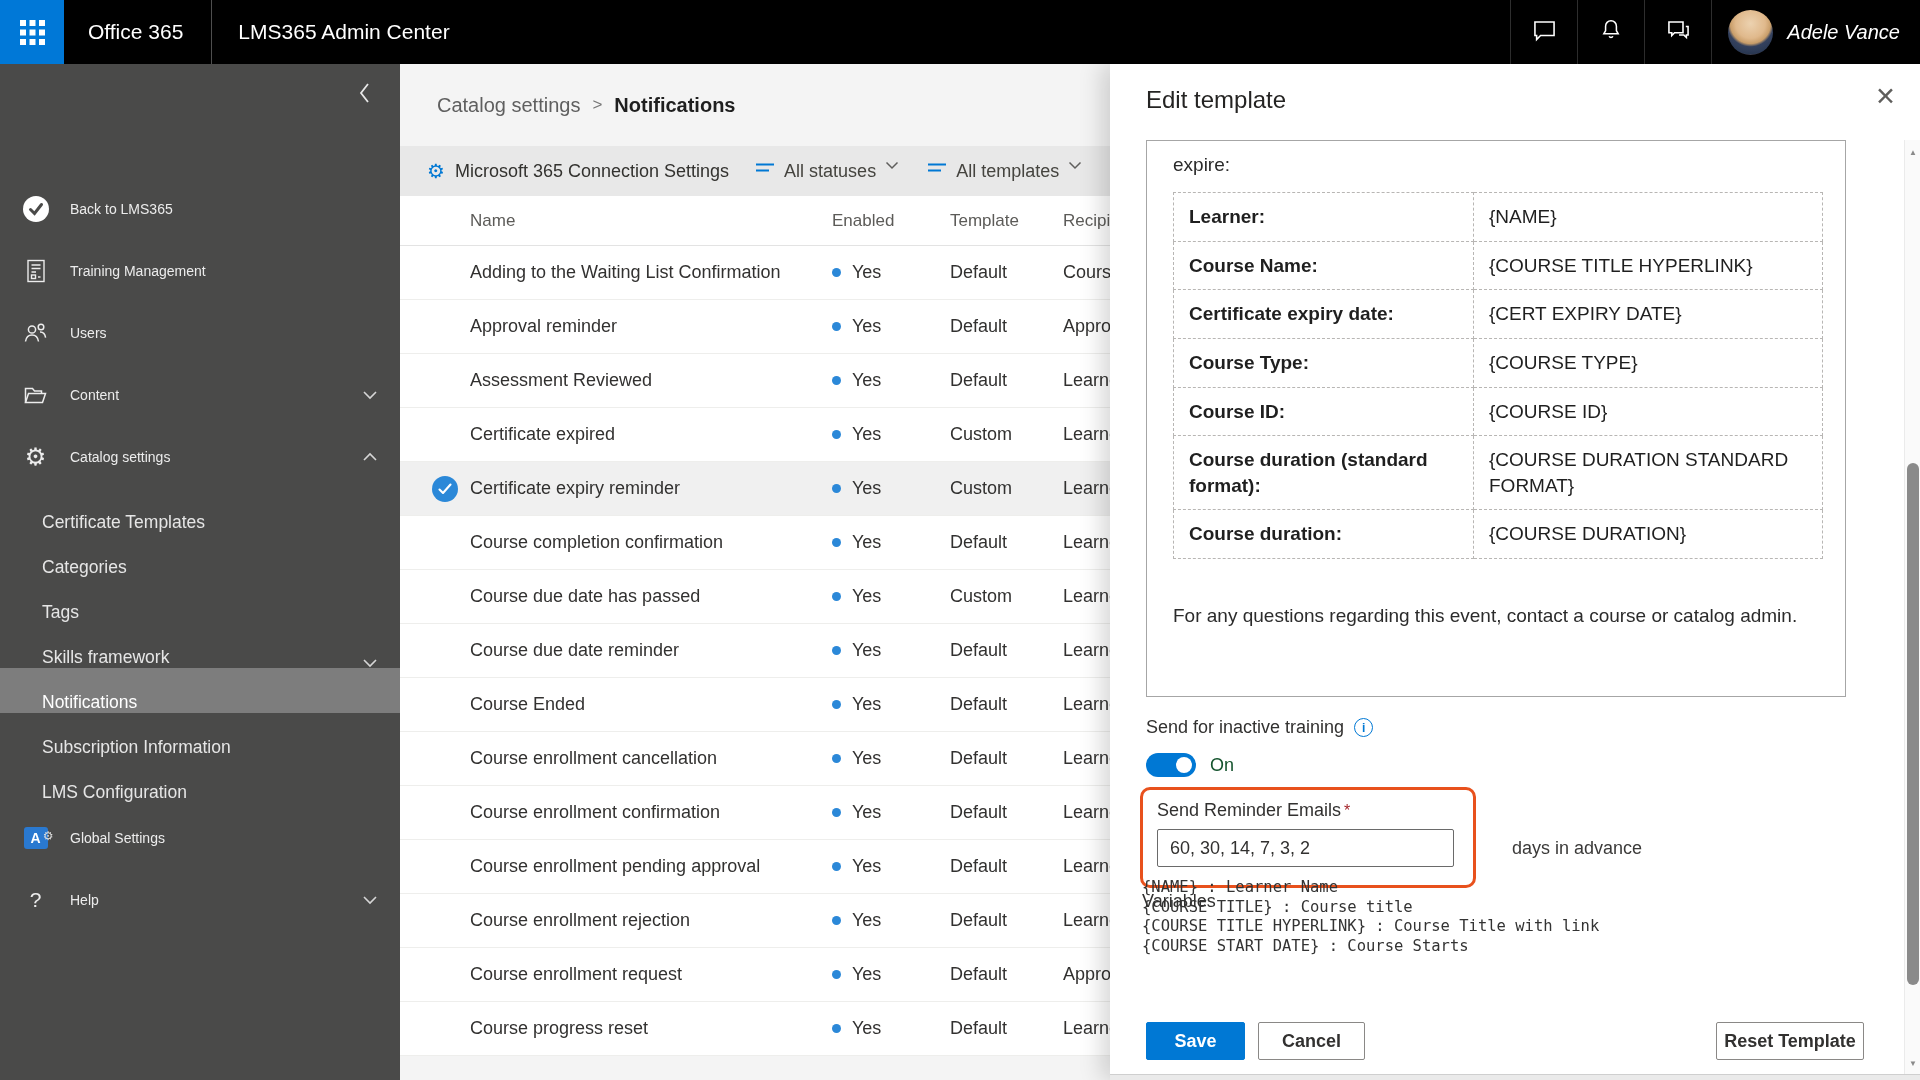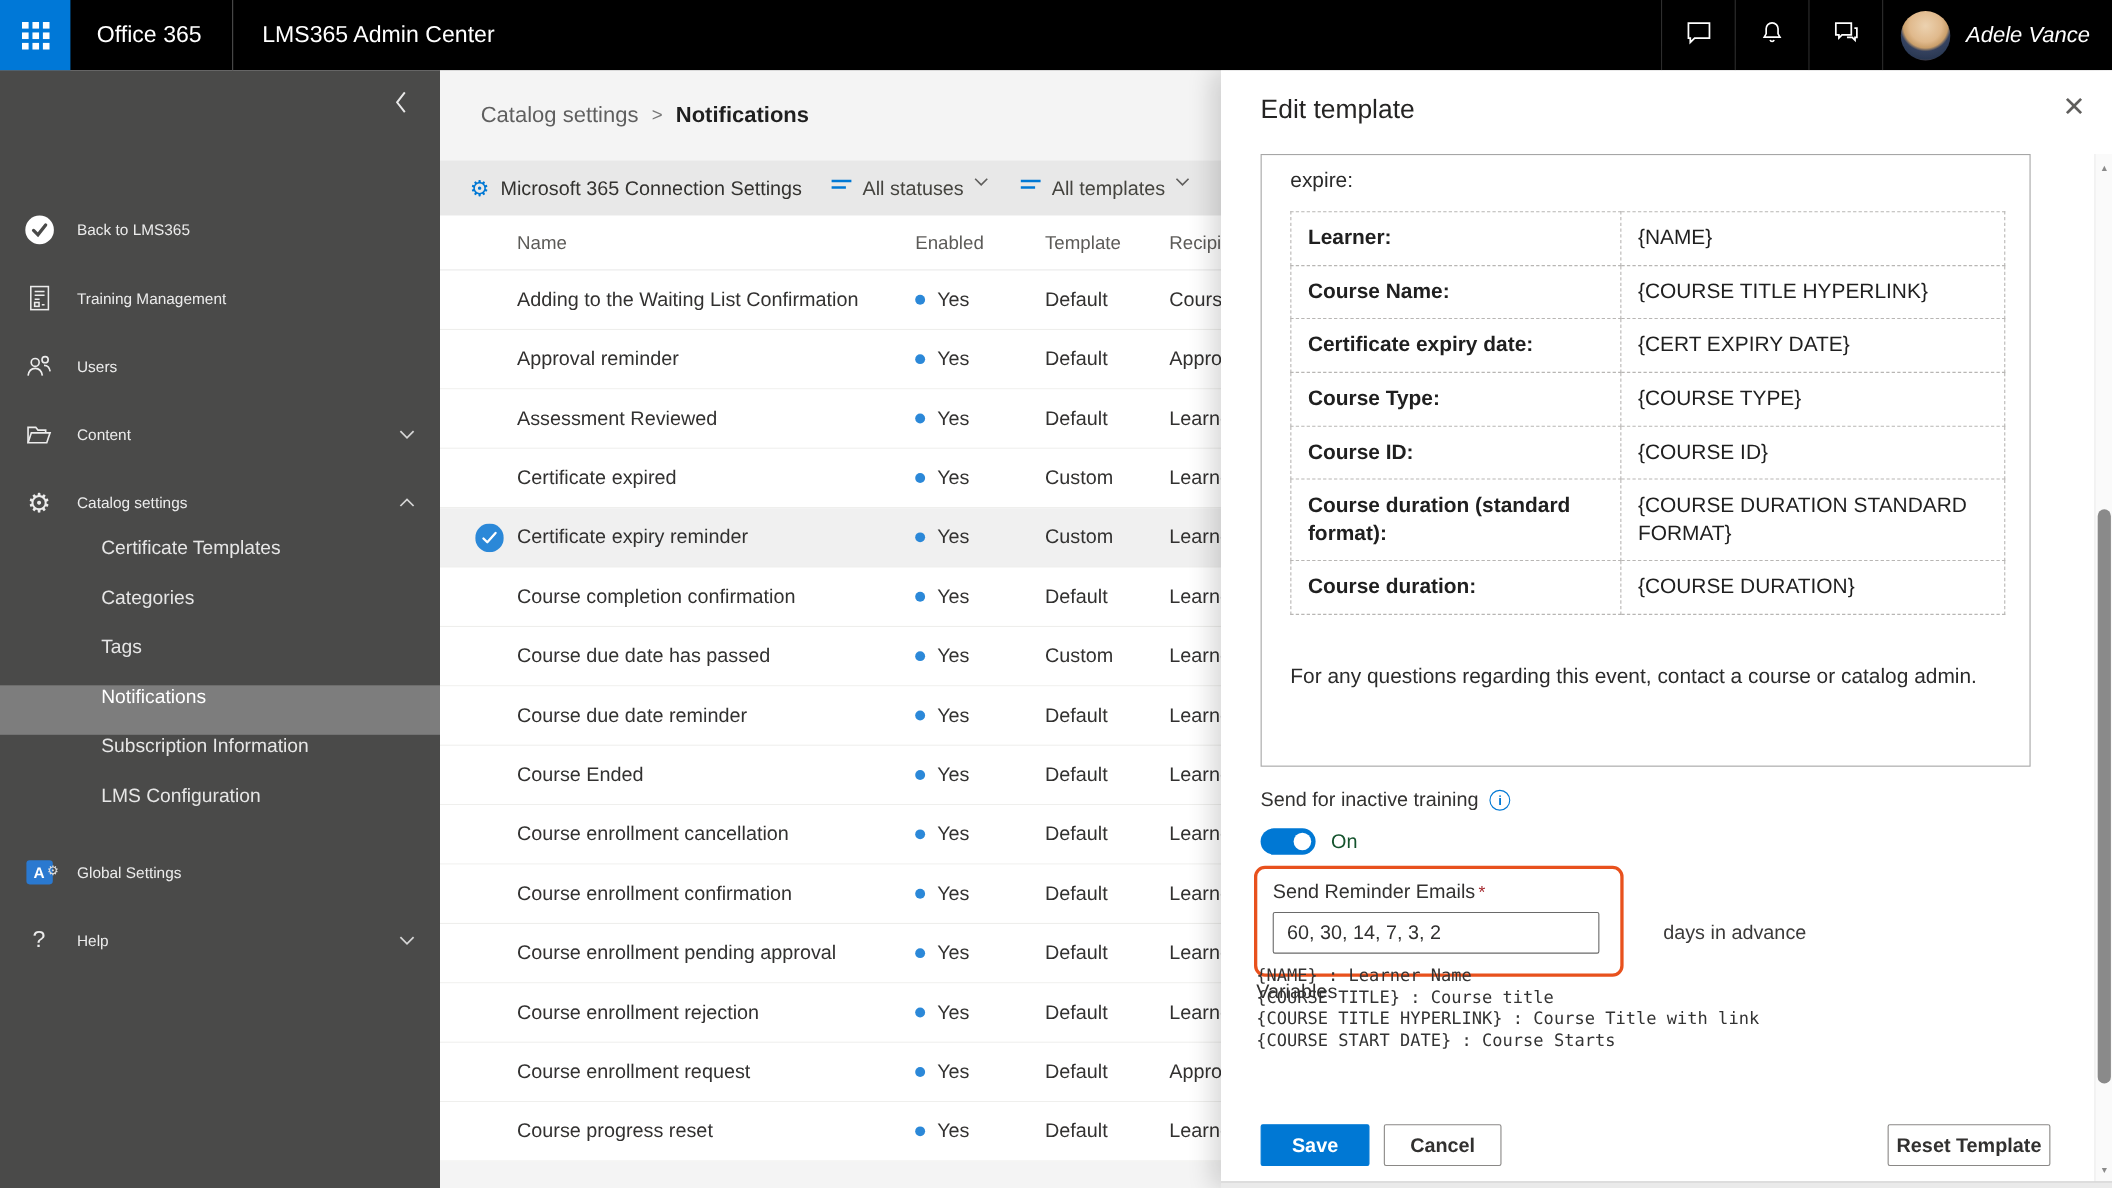--- a/index.html
+++ b/index.html
@@ -25,21 +25,21 @@
   .shell { position:relative; display:flex; height:1016px; }
 
   
   .sidebar { width:400px; background:#4a4a49; position:relative; flex-shrink:0; }
   .collapse { position:absolute; top:14px; right:20px; width:30px; height:30px; display:flex; align-items:center; justify-content:center; cursor:pointer; }
   .nav { position:absolute; top:114px; left:0; right:0; }
   .nav-item { height:62px; display:flex; align-items:center; padding-left:22px; cursor:pointer; }
   .nav-ic { width:27px; height:27px; margin-right:21px; display:flex; align-items:center; justify-content:center; flex-shrink:0; font-size:24px; color:#ececec; }
   .nav-lbl { font-size:14px; color:#ececec; white-space:nowrap; }
   .nav-chev { margin-left:auto; margin-right:22px; display:flex; }
-  .sub-item { height:45px; display:flex; align-items:flex-start; padding-left:92px; font-size:17.5px; color:#e6e6e6; cursor:pointer; }
+  .sub-item { height:45px; display:flex; align-items:flex-end; padding-left:42px; font-size:17.5px; color:#e6e6e6; cursor:pointer; }
   .sub-item.sel { background:#7d7d7d; color:#fff; }
   .gap4 { margin-top:4px; }
   .admin-ic { width:24px; height:22px; background:#2a79d0; border-radius:3px; color:#fff; font-weight:700; font-size:14px;
     display:flex; align-items:center; justify-content:center; position:relative; }
   .admin-ic .mini-gear { position:absolute; right:-6px; top:2px; font-size:12px; color:#dcdcdc; }
   .lms-logo { width:26px; height:26px; background:#fff; border-radius:50%; display:flex; align-items:center; justify-content:center; }
 
   
   .main { flex:1; background:#f4f4f4; position:relative; overflow:hidden; }
   .crumbs { height:82px; display:flex; align-items:center; padding-left:37px; gap:12px; background:#f4f4f4; font-size:20px; }
@@ -238,20 +238,28 @@
 
         <div class="sub-item">
           <span>Certificate Templates</span>
         </div>
         <div class="sub-item">
           <span>Categories</span>
         </div>
         <div class="sub-item">
           <span>Tags</span>
         </div>
+        <div class="sub-item">
+          <span>Skills framework</span>
+          <span class="nav-chev">
+            <svg width="16" height="10" viewBox="0 0 16 10" fill="none" stroke="#d6d6d6" stroke-width="1.6">
+                <path d="M2 2l6 6 6-6"></path>
+              </svg>
+          </span>
+        </div>
         <div class="sub-item sel">
           <span>Notifications</span>
         </div>
         <div class="sub-item">
           <span>Subscription Information</span>
         </div>
         <div class="sub-item">
           <span>LMS Configuration</span>
         </div>
 

